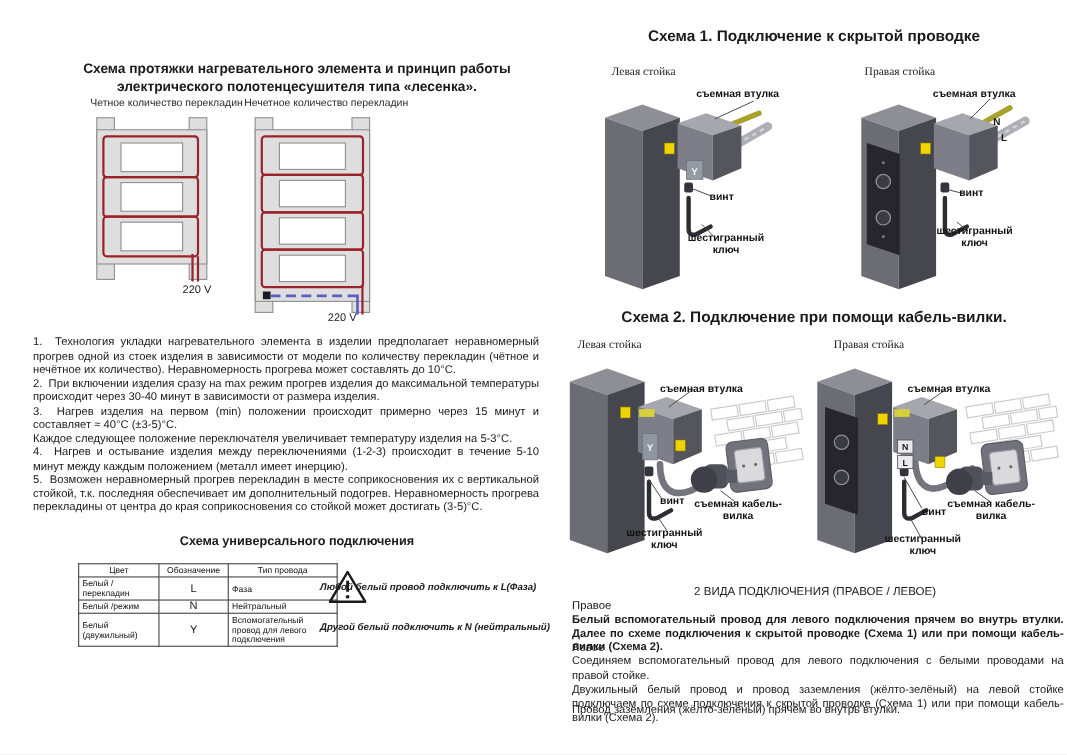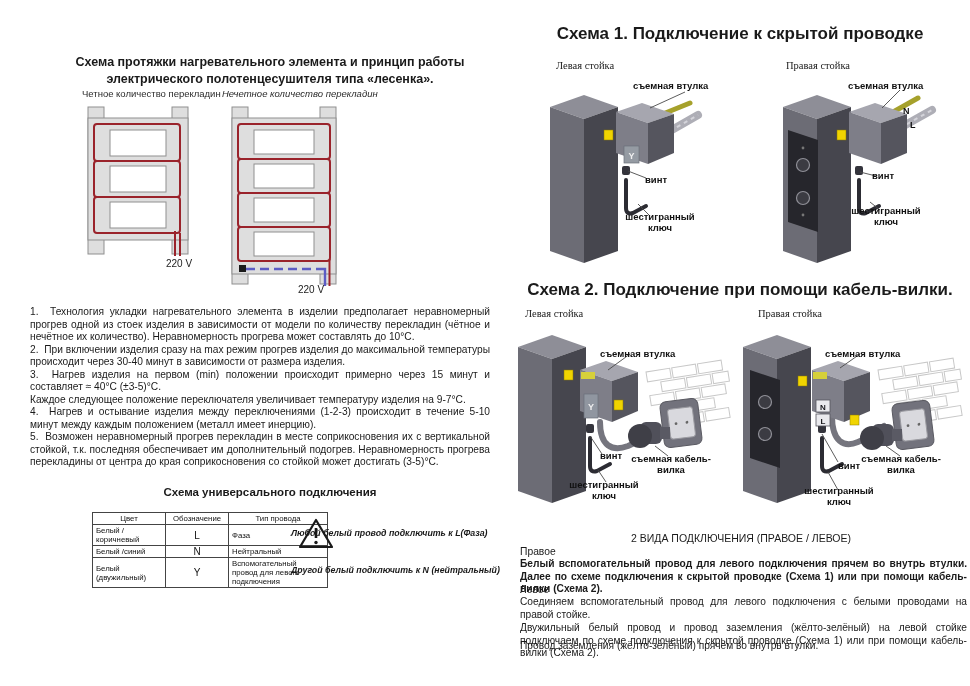--- a/index.html
+++ b/index.html
@@ -8,44 +8,44 @@
     font-family:"Liberation Sans","DejaVu Sans",sans-serif; color:#1a1a1a;
     overflow:hidden; margin:0 auto;
   }
   .abs{position:absolute;}
   .doc-title{left:58px;top:54px;width:424px;text-align:center;font-weight:bold;font-size:12.5px;line-height:17px;}
   .ladder-label{font-size:9.5px;color:#2b2b2b;}
   .v220{font-size:10px;color:#222;}
   .notes{left:30px;top:306px;width:460px;font-size:10.2px;line-height:12.5px;text-align:justify;}
   .notes p{margin:0;}
   .uni-heading{left:58px;top:486px;width:424px;text-align:center;font-weight:bold;font-size:11.5px;}
-  table.wires{position:absolute;left:92px;top:512px;border-collapse:collapse;font-size:7.8px;line-height:9px;color:#111;border-radius:22px;}
+  table.wires{position:absolute;left:71px;top:512px;border-collapse:collapse;font-size:7.8px;line-height:9px;color:#111;border-radius:22px;}
   table.wires td,table.wires th{border:1px solid #444;padding:1px 3px;vertical-align:middle;font-weight:normal;}
   table.wires th{text-align:center;}
   td.c1{width:66px;} td.c2{width:56px;text-align:center;font-weight:bold;font-size:10px;} td.c3{width:92px;margin-left:44px;}
   .warn-text{font-size:8.8px;font-weight:bold;font-style:italic;white-space:nowrap;}
-  .sch-title{width:440px;text-align:center;font-weight:bold;font-size:17px;}
+  .sch-title{width:440px;text-align:center;font-weight:bold;font-size:14px;}
   .post-label{font-size:10.5px;color:#222;font-family:Liberation Serif, serif;}
   .dlabel{position:absolute;font-weight:bold;font-size:9.5px;white-space:nowrap;color:#111;}
   .dlabel.wrap{white-space:normal;text-align:center;line-height:10.5px;}
   .wire-letter{position:absolute;font-weight:bold;font-size:9px;color:#111;}
   .types-title{left:520px;top:532px;width:442px;text-align:center;font-weight:normal;font-size:10.5px;}
   .types-h{font-weight:normal;font-size:10.3px;}
   .types-p{width:447px;font-size:10.2px;line-height:12.6px;text-align:justify;}
   .watermark{left:842px;top:657px;font-size:17px;color:#a9a9a9;letter-spacing:0.5px;margin-top:28px;}
 </style>
 </head>
 <body>
 
 <div class="page">
 
   <div class="abs doc-title">Схема протяжки нагревательного элемента и принцип работы электрического полотенцесушителя типа «лесенка».</div>
 
   <div class="abs ladder-label" style="left:82px;top:88px;">Четное количество перекладин</div>
-  <div class="abs ladder-label" style="left:222px;top:88px;font-style:italic;">Нечетное количество перекладин</div>
+  <div class="abs ladder-label" style="left:222px;top:88px;">Нечетное количество перекладин</div>
 
   <svg class="abs" style="left:84px;top:104px;" width="108" height="154" viewBox="0 0 108 154">
     <g fill="#dedede" stroke="#8f8f8f" stroke-width="1">
       <rect x="4" y="3" width="16" height="147"></rect>
       <rect x="88" y="3" width="16" height="147"></rect>
       <rect x="4" y="14" width="100" height="122"></rect>
     </g>
     <g fill="#ffffff" stroke="#8f8f8f" stroke-width="1">
       <rect x="26" y="26" width="56" height="26"></rect>
       <rect x="26" y="62" width="56" height="26"></rect>
@@ -84,41 +84,41 @@
       <path d="M18,165 H88" fill="none" stroke="#5c5cc4" stroke-width="2.4" stroke-dasharray="9,5"></path>
       <path d="M88,165 L97,165 L97,182" fill="none" stroke="#5c5cc4" stroke-width="2.4"></path>
     </g>
   </svg>
   <div class="abs v220" style="left:298px;top:284px;">220 V</div>
 
   <div class="abs notes">
     <p>1.&nbsp; Технология укладки нагревательного элемента в изделии предполагает неравномерный прогрев одной из стоек изделия в зависимости от модели по количеству перекладин (чётное и нечётное их количество). Неравномерность прогрева может составлять до 10°С.</p>
     <p>2.&nbsp; При включении изделия сразу на max режим прогрев изделия до максимальной температуры происходит через 30-40 минут в зависимости от размера изделия.</p>
     <p>3.&nbsp; Нагрев изделия на первом (min) положении происходит примерно через 15 минут и составляет ≈ 40°С (±3-5)°С.</p>
-    <p>Каждое следующее положение переключателя увеличивает температуру изделия на 9-7°С.</p>
+    <p>Каждое следующее положение переключателя увеличивает температуру изделия на 5-3°С.</p>
     <p>4.&nbsp; Нагрев и остывание изделия между переключениями (1-2-3) происходит в течение 5-10 минут между каждым положением (металл имеет инерцию).</p>
     <p>5.&nbsp; Возможен неравномерный прогрев перекладин в месте соприкосновения их с вертикальной стойкой, т.к. последняя обеспечивает им дополнительный подогрев. Неравномерность прогрева перекладины от центра до края соприкосновения со стойкой может достигать (3-5)°С.</p>
   </div>
 
   <div class="abs uni-heading">Схема универсального подключения</div>
 
   <table class="wires">
     <tbody>
         <tr>
       <th>Цвет</th>
       <th>Обозначение</th>
       <th>Тип провода</th>
     </tr>
     <tr>
-      <td class="c1">Белый /коричневый</td>
+      <td class="c1">Белый /перекладин</td>
       <td class="c2">L</td>
       <td class="c3">Фаза</td>
     </tr>
     <tr>
-      <td class="c1">Белый /синий</td>
+      <td class="c1">Белый /режим</td>
       <td class="c2">N</td>
       <td class="c3">Нейтральный</td>
     </tr>
     <tr>
       <td class="c1">Белый (двужильный)</td>
       <td class="c2">Y</td>
       <td class="c3">Вспомогательный провод для левого подключения</td>
     </tr>
   </tbody>
     </table>

